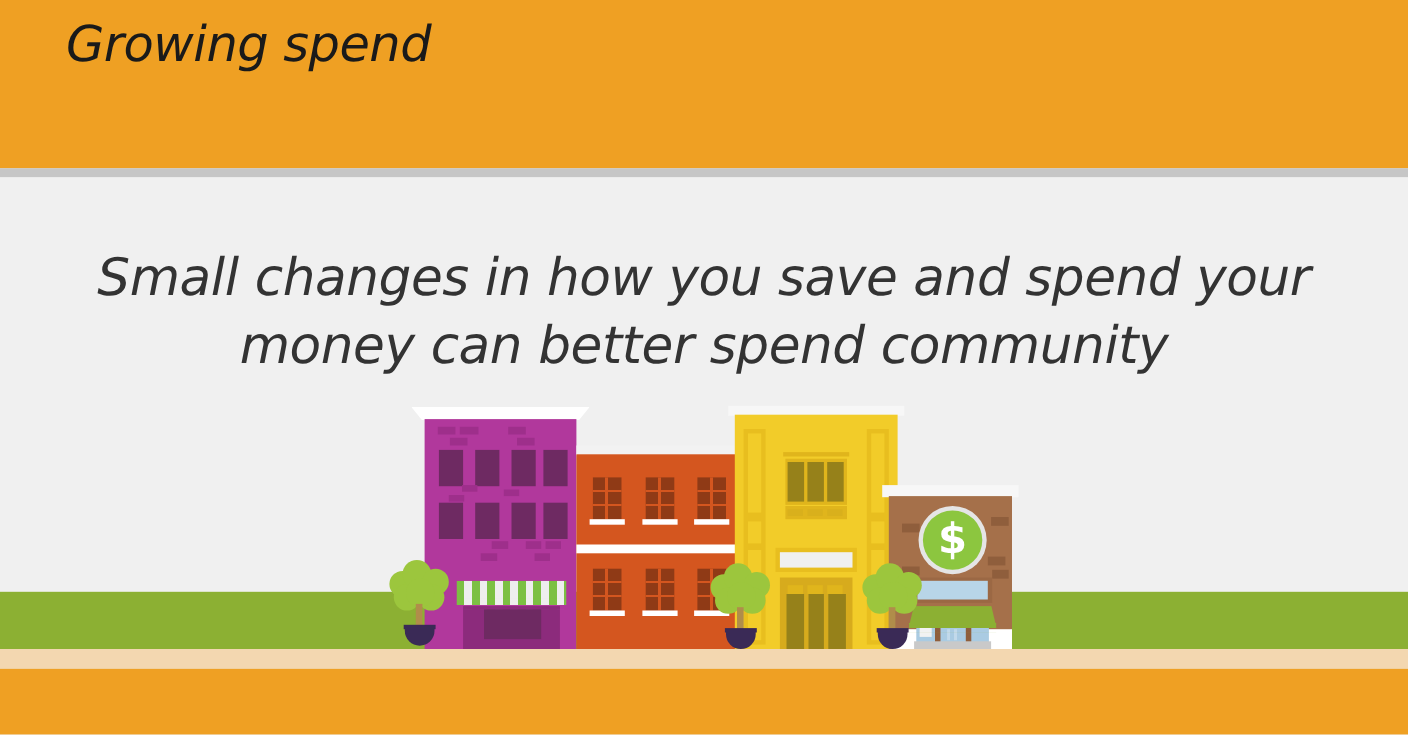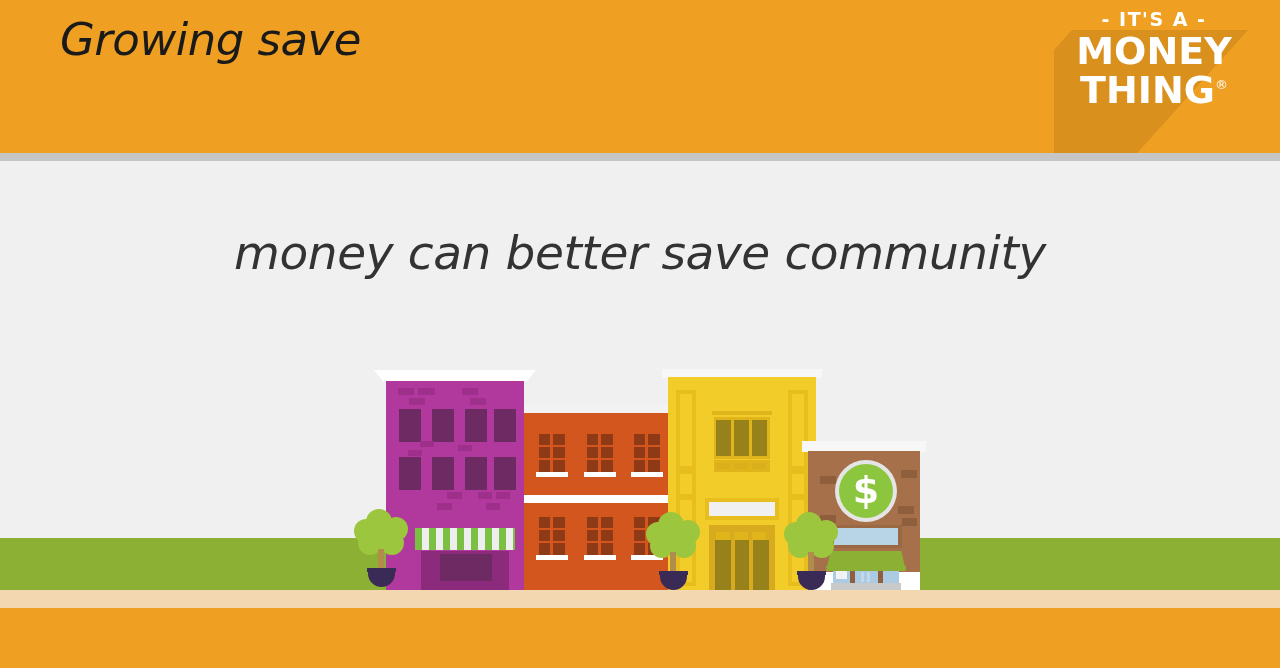--- a/index.html
+++ b/index.html
@@ -202,36 +202,29 @@
   }
   .tree .pot-lip { position:absolute; left:15px; top:59px; width:29px; height:4px; background:#3a2a56; }
 </style>
 </head>
 <body>
 
 <div class="slide">
 
   <div class="header">
     <div class="title-block">
-      <div class="title-line1">Growing save</div>
-    </div>
-
-    <div class="logo-wrap">
-      <div class="logo-shadow"></div>
-      <div class="logo-text">
-        <div class="logo-l1">- IT'S A -</div>
-        <div class="logo-l2">MONEY</div>
-        <div class="logo-l3"><span>THING</span><span class="logo-reg">®</span></div>
-      </div>
-    </div>
+      <div class="title-line1">Growing spend</div>
+    </div>
+
   </div>
   <div class="header-divider"></div>
 
   <div class="subtitle">
-    <span class="sl">money can better save community</span>
+    <span class="sl">Small changes in how you save and spend your</span>
+    <span class="sl">money can better spend community</span>
   </div>
 
   <div class="band-grass"></div>
   <div class="band-walk"></div>
   <div class="band-base"></div>
 
   <div class="scene">
 
     <div class="b-purple-roof"></div>
     <div class="b-purple"></div>

